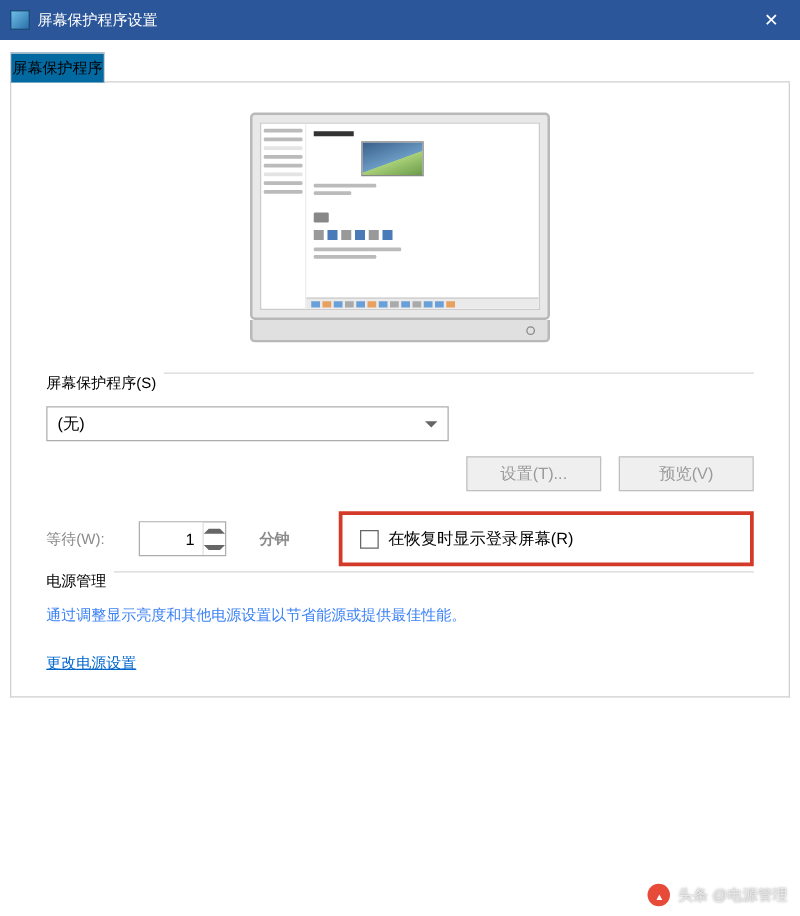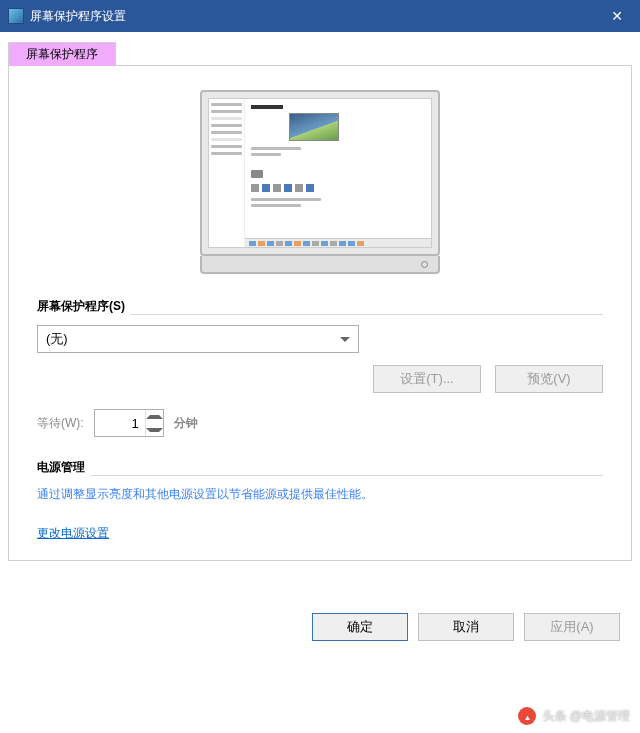--- a/index.html
+++ b/index.html
@@ -9,21 +9,21 @@
   .titlebar { height: 32px; background: #2b579a; color: #fff; display: flex; align-items: center; padding: 0 0 0 8px; font-size: 12px; }
   .titlebar .app-icon { width: 16px; height: 16px; background: linear-gradient(135deg,#6fbfe8,#2a6fa8); border: 1px solid #1a4d7a; margin-right: 6px; display:inline-block; }
   .titlebar .title { flex: 1; font-family: Liberation Serif, serif; }
   .titlebar .close { width: 46px; height: 32px; display:flex; align-items:center; justify-content:center; font-size:14px; cursor:pointer; }
 
   
   .dialog-body { padding: 8px 8px 0 8px; }
 
   
   .tabstrip { height: 26px; display:flex; align-items:flex-end; border-bottom:1px solid #d0d0d0; position:relative; }
-  .tab { border:1px solid #d0d0d0; border-bottom:none; background:#f0abfc; padding:3px 17px; font-size:12px; position:relative; top:1px; cursor:pointer; }
+  .tab { border:1px solid #d0d0d0; border-bottom:none; background:#0369a1; padding:3px 1px; font-size:12px; position:relative; top:1px; cursor:pointer; }
 
   .panel { border:1px solid #d0d0d0; border-top:none; padding: 24px 28px 18px 28px; }
 
   
   .monitor-wrap { display:flex; justify-content:center; margin-bottom: 24px; }
   .monitor { width: 240px; }
   .bezel { border:2px solid #b8b8b8; border-radius:4px; background:#e8e8e8; padding:6px; }
   .screen { background:#fff; border:1px solid #ccc; height:150px; position:relative; overflow:hidden; display:flex; }
   .mini-side { width: 36px; border-right:1px solid #eee; display:flex; flex-direction:column; padding:4px 2px; gap:4px; }
   .mini-side span { height:3px; background:#bbb; border-radius:1px; }
@@ -37,33 +37,33 @@
   .mini-icons span { width:8px; height:8px; background:#999; }
   .mini-icons span.b { background:#4a7ab8; }
   .taskbar { position:absolute; bottom:0; left:0; right:0; height:9px; background:#eaeaea; border-top:1px solid #ccc; display:flex; align-items:center; padding:0 4px; gap:2px; }
   .taskbar span { width:7px; height:5px; background:#6aa0d8; }
   .taskbar span.o { background:#e8a060; }
   .taskbar span.g { background:#aaa; }
   .monitor-base { height:18px; background:#e0e0e0; border:2px solid #b8b8b8; border-top:none; border-radius:0 0 4px 4px; display:flex; justify-content:flex-end; align-items:center; padding-right:10px; }
   .pwr { width:7px; height:7px; border:1px solid #888; border-radius:50%; }
 
   
-  .section-label { font-size:12px; color:#000; display:flex; align-items:flex-end; margin:6px 0 10px 0;font-weight:bold; }
+  .section-label { font-size:12px; color:#000; display:flex; align-items:flex-start; margin:6px 0 10px 0; }
   .section-label span.txt { margin-right:6px; }
   .section-label .rule { flex:1; height:1px; background:#d8d8d8; }
 
   
   .row1 { display:flex; gap:14px; margin-bottom:16px; }
   .select { flex:1; height:28px; border:1px solid #adadad; background:#fff; display:flex; align-items:center; justify-content:space-between; padding:0 8px; font-size:13px; cursor:pointer; }
   .select .caret { width:0; height:0; border-left:5px solid transparent; border-right:5px solid transparent; border-top:5px solid #666; }
   .btn { width:108px; height:28px; border:1px solid #c0c0c0; background:#efefef; font-size:13px; display:flex; align-items:center; justify-content:center; cursor:pointer;margin-top:40px; }
   .btn.disabled { color:#9a9a9a; cursor:default; }
 
   
-  .row2 { display:flex; align-items:center; gap:10px; font-size:12px; }
+  .row2 { display:flex; align-items:center; gap:27px; font-size:12px; }
   .row2 .lbl { color:#8a8a8a; }
   .spinner { width:70px; height:28px; border:1px solid #adadad; display:flex; }
   .spinner input { flex:1; border:none; text-align:right; padding:0 6px; font-size:13px; outline:none; min-width:0; }
   .spinner .arrows { width:18px; border-left:1px solid #e0e0e0; display:flex; flex-direction:column; }
   .spinner .arrows div { flex:1; display:flex; align-items:center; justify-content:center; cursor:pointer; }
   .spinner .arrows .tri-up { width:0;height:0;border-left:4px solid transparent;border-right:4px solid transparent;border-bottom:4px solid #666; }
   .spinner .arrows .tri-dn { width:0;height:0;border-left:4px solid transparent;border-right:4px solid transparent;border-top:4px solid #666; }
   .unit { color:#8a8a8a; margin-right: 12px; font-weight: bold; }
   .redbox { border:3px solid #d43a2a; padding:8px 14px; flex:1; display:flex; align-items:center; height:44px; }
   .chk { width:15px; height:15px; border:1px solid #666; background:#fff; margin-right:8px; cursor:pointer; }
@@ -178,36 +178,35 @@
         <div class="arrows">
           <div>
               <div class="tri-up"></div>
             </div>
           <div>
               <div class="tri-dn"></div>
             </div>
         </div>
       </div>
       <span class="unit">分钟</span>
+      <div class="redbox">
+        <div class="chk"></div>
+        <span class="chk-label">在恢复时显示登录屏幕(R)</span>
+      </div>
     </div>
 
     
-    <div class="section-label" style="margin-top:22px">
+    <div class="section-label" style="margin-top:4px">
       <span class="txt">电源管理</span>
       <div class="rule"></div>
     </div>
     <div class="power-desc">通过调整显示亮度和其他电源设置以节省能源或提供最佳性能。</div>
     <a class="link">更改电源设置</a>
 
   </div>
 
-  <div class="footer">
-    <div class="btn primary">确定</div>
-    <div class="btn">取消</div>
-    <div class="btn disabled">应用(A)</div>
-  </div>
 
 </div>
 
 <div class="watermark">
   <div class="badge"></div>
   <span>头条 @电源管理</span>
 </div>
 
 </body></html>

